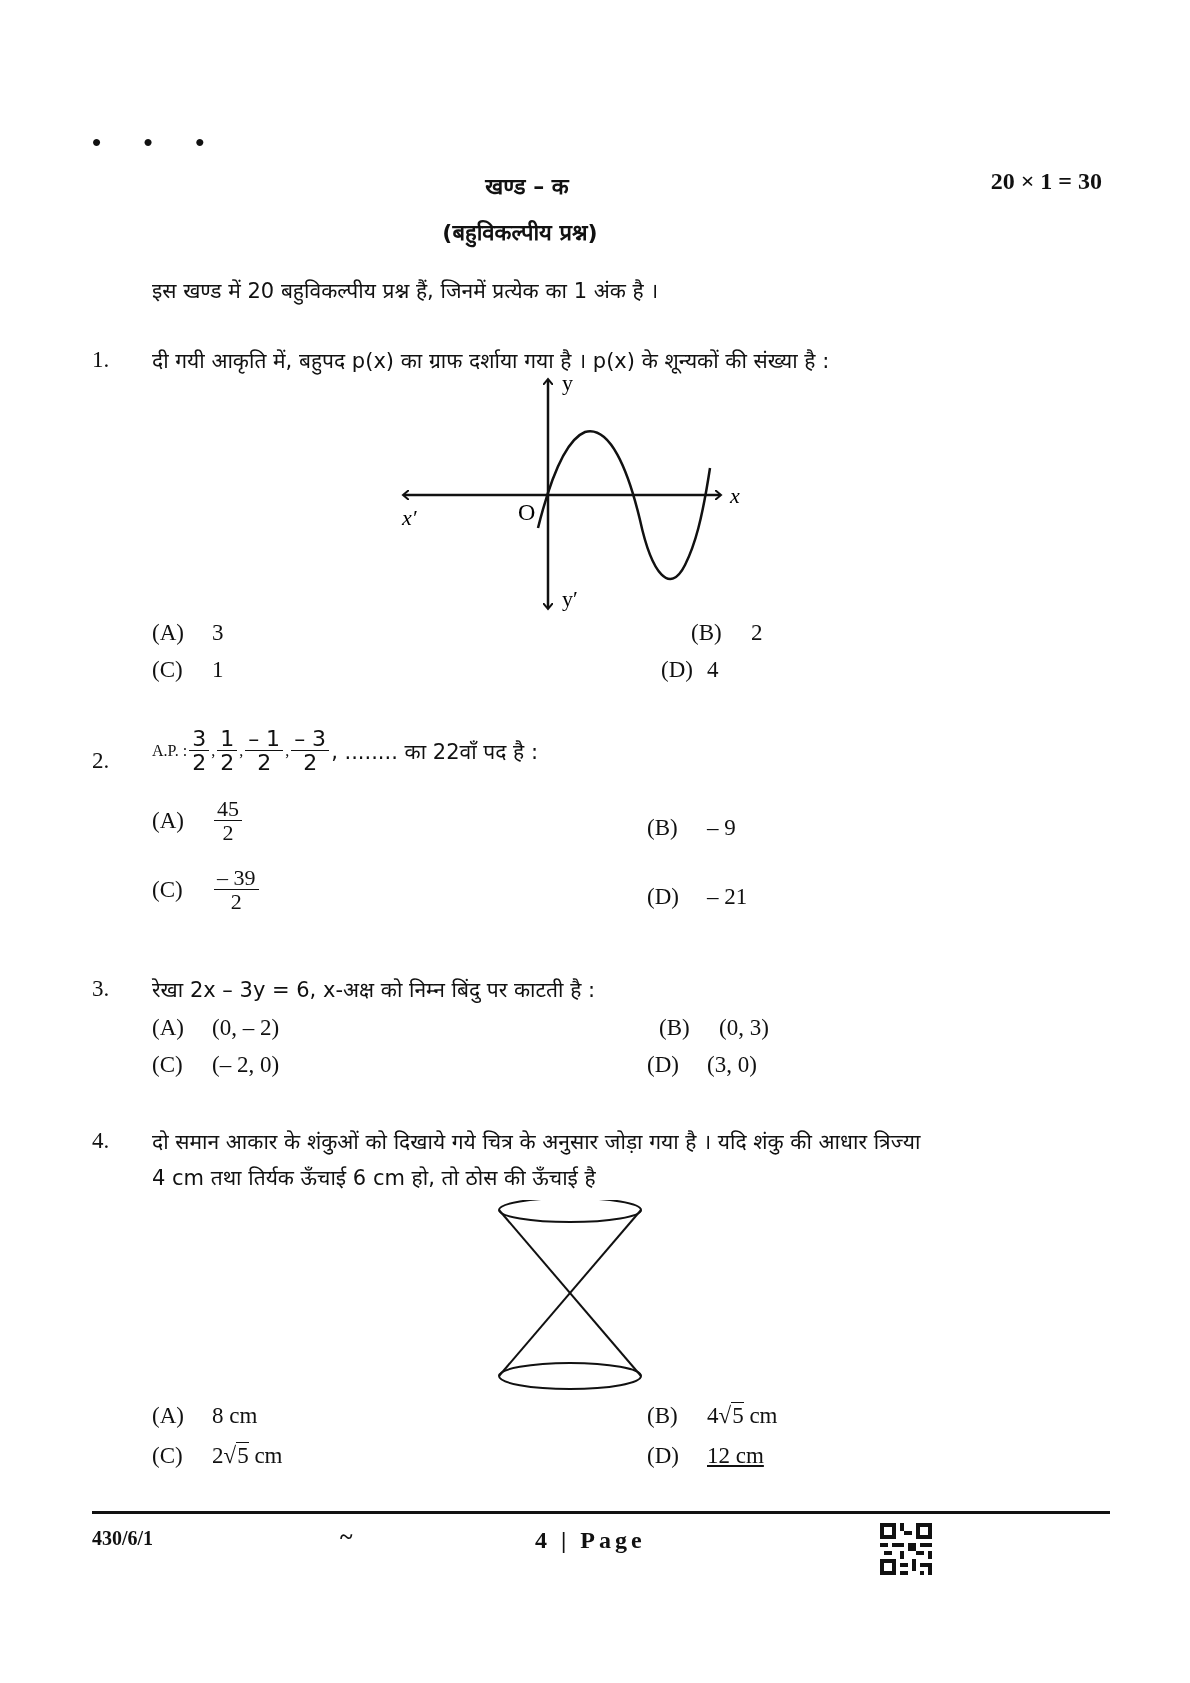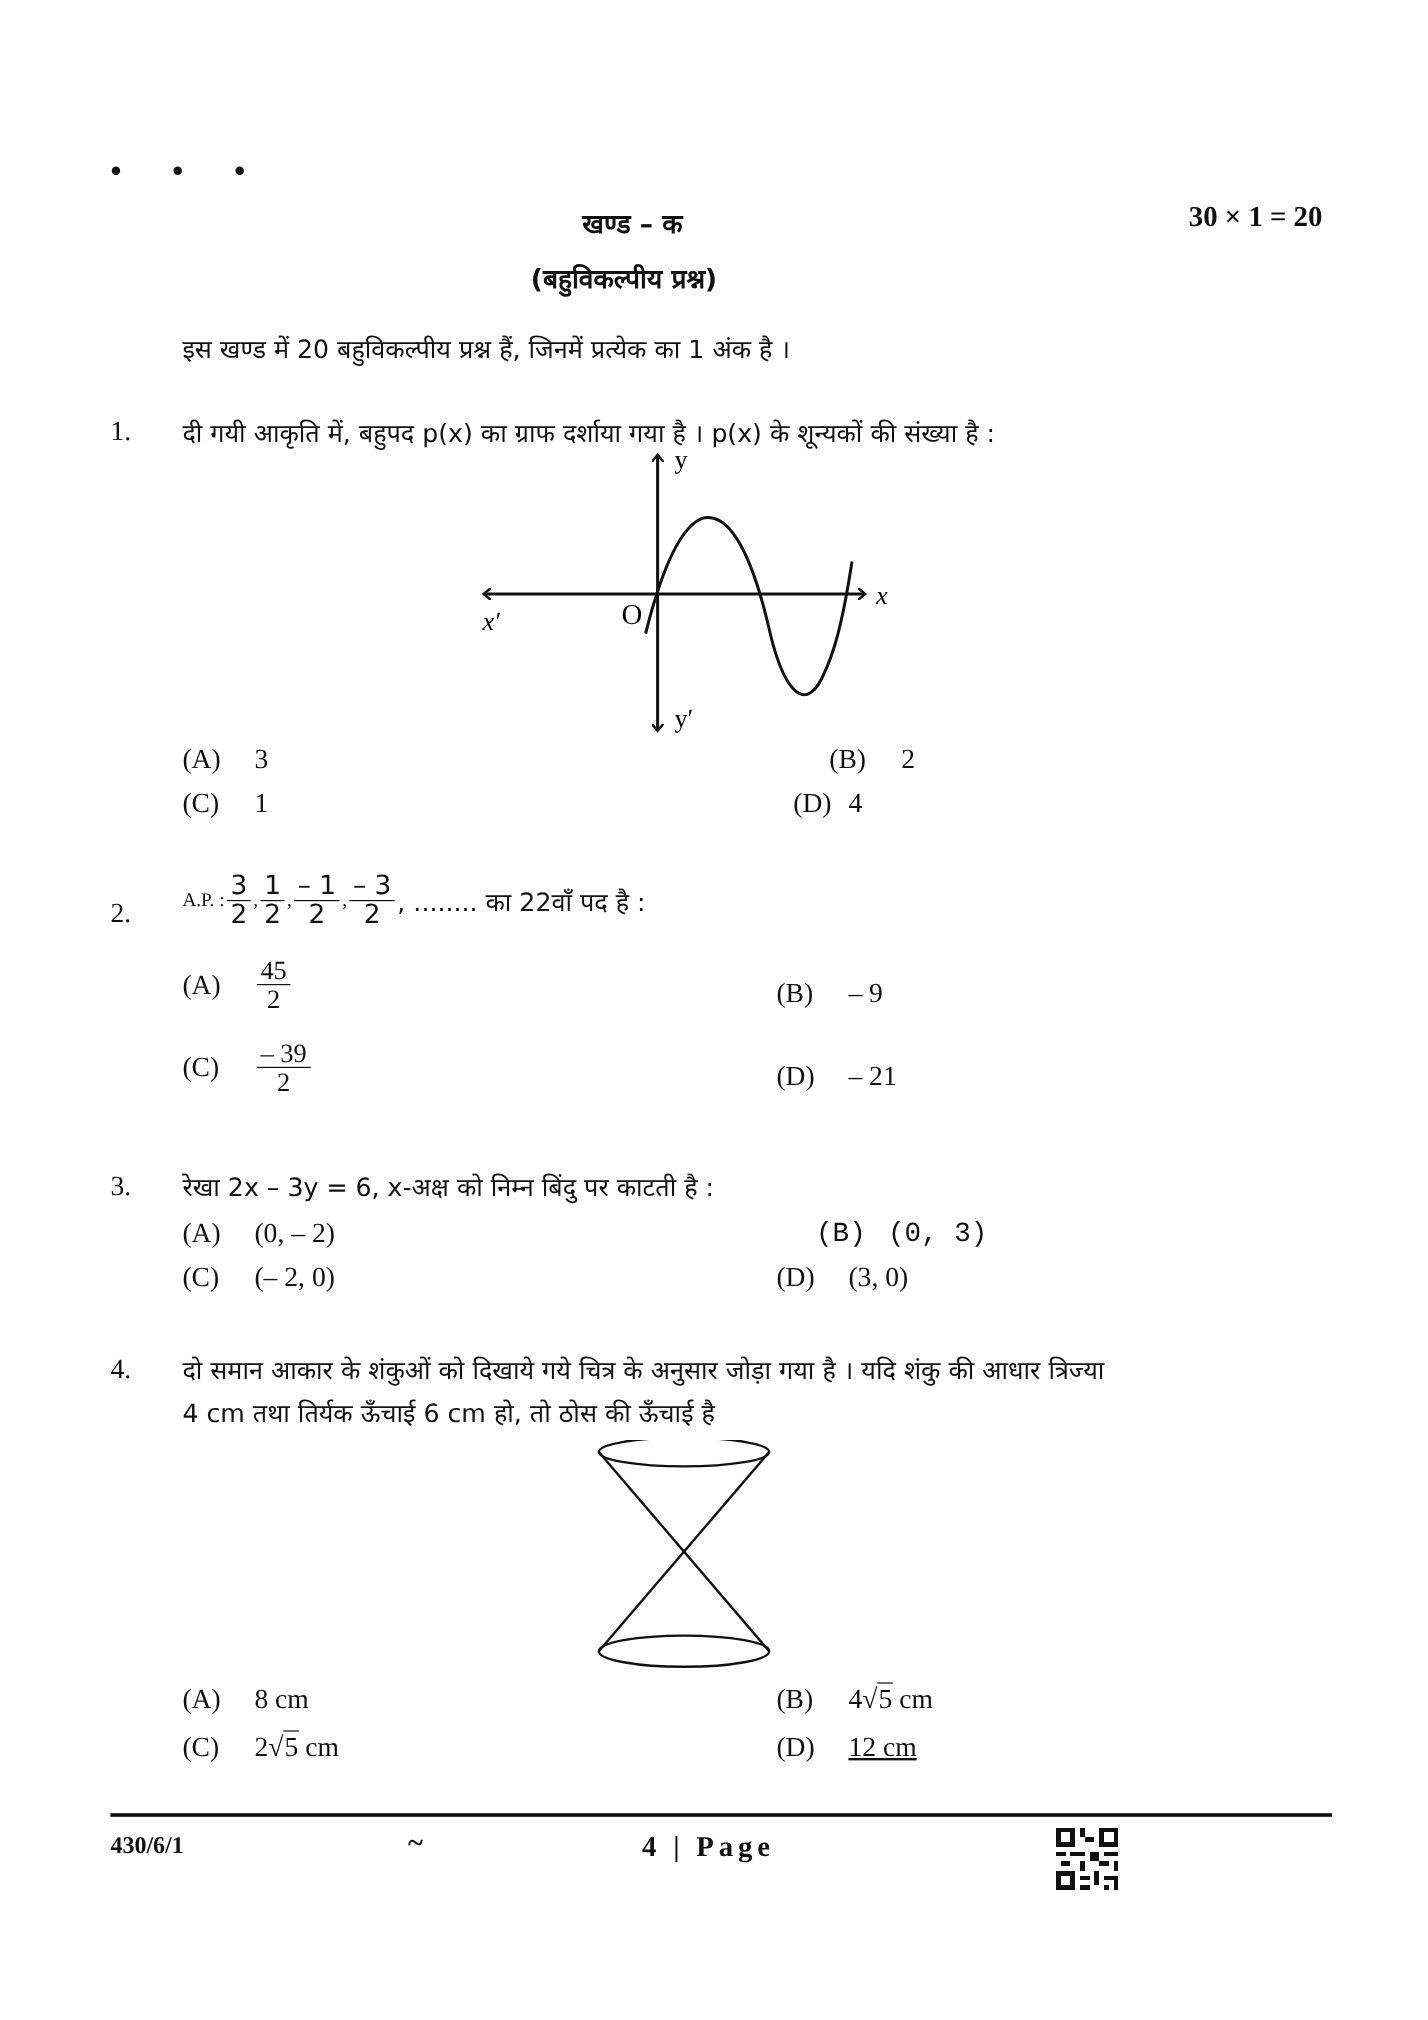--- a/index.html
+++ b/index.html
@@ -23,21 +23,21 @@
   .footer-code { left: 92px; top: 1527px; font-size: 20px; font-weight: bold; }
   .footer-tilde { left: 340px; top: 1523px; font-size: 24px; font-weight: bold; }
   .footer-page { left: 535px; top: 1527px; font-size: 24px; font-weight: bold; letter-spacing: 4px; }
   .qr { left: 880px; top: 1522px; width: 52px; height: 54px; }
 </style>
 </head>
 <body>
 
 <div class="abs dots">• • •</div>
 <div class="abs section-title">खण्ड – क</div>
-<div class="abs marks">30 × 1 = 20</div>
+<div class="abs marks">20 × 1 = 30</div>
 <div class="abs section-sub">(बहुविकल्पीय प्रश्न)</div>
 <div class="abs instr">इस खण्ड में 20 बहुविकल्पीय प्रश्न हैं, जिनमें प्रत्येक का 1 अंक है ।</div>
 
 <div>
   <div class="abs qnum" style="left:92px;top:347px;">1.</div>
   <div class="abs qtext" style="left:152px;top:346px;">दी गयी आकृति में, बहुपद p(x) का ग्राफ दर्शाया गया है । p(x) के शून्यकों की संख्या है :</div>
   <svg class="abs" style="left:390px;top:370px;" width="360" height="245">
     <defs>
       <marker id="ah" markerWidth="10" markerHeight="10" refX="5" refY="5" orient="auto" markerUnits="userSpaceOnUse">
         <path d="M0,0 L6,5 L0,10" fill="none" stroke="#111" stroke-width="2"></path>
@@ -114,21 +114,21 @@
     <span class="lbl">(D)</span><span>– 21</span>
   </div>
 </div>
 
 <div>
   <div class="abs qnum" style="left:92px;top:976px;">3.</div>
   <div class="abs qtext" style="left:152px;top:975px;">रेखा 2x – 3y = 6, x-अक्ष को निम्न बिंदु पर काटती है :</div>
   <div class="abs opt" style="left:152px;top:1015px;">
     <span class="lbl">(A)</span><span>(0, – 2)</span>
   </div>
-  <div class="abs opt" style="left:680px;top:1015px;font-family:Liberation Mono, monospace;">
+  <div class="abs opt" style="left:659px;top:1015px;">
     <span class="lbl">(B)</span><span>(0, 3)</span>
   </div>
   <div class="abs opt" style="left:152px;top:1052px;">
     <span class="lbl">(C)</span><span>(– 2, 0)</span>
   </div>
   <div class="abs opt" style="left:647px;top:1052px;">
     <span class="lbl">(D)</span><span>(3, 0)</span>
   </div>
 </div>
 

